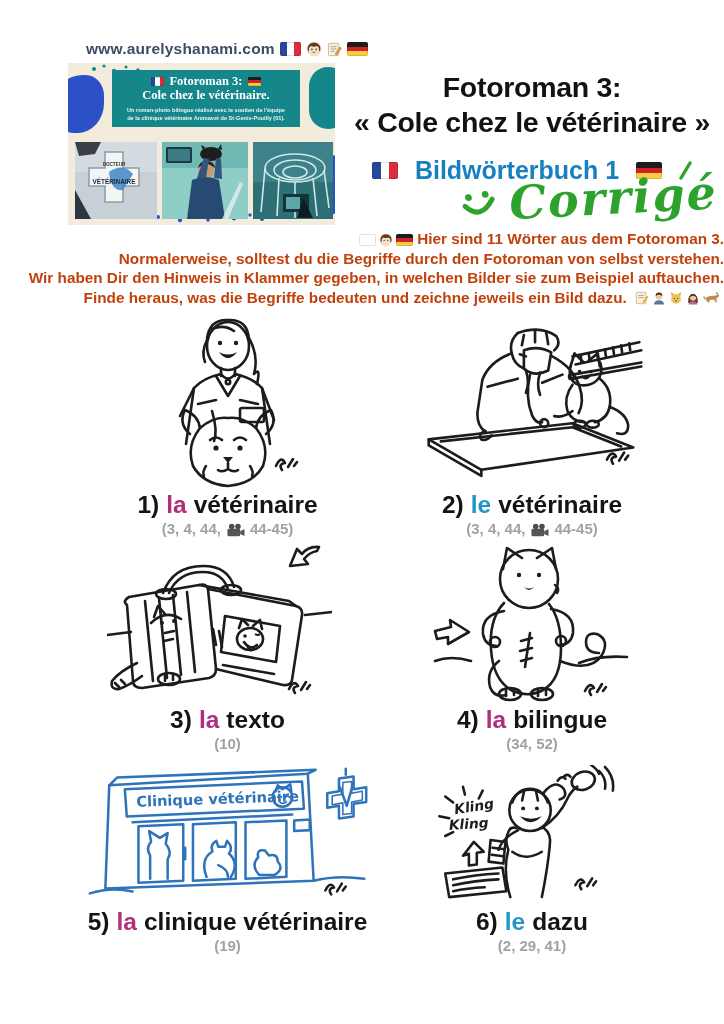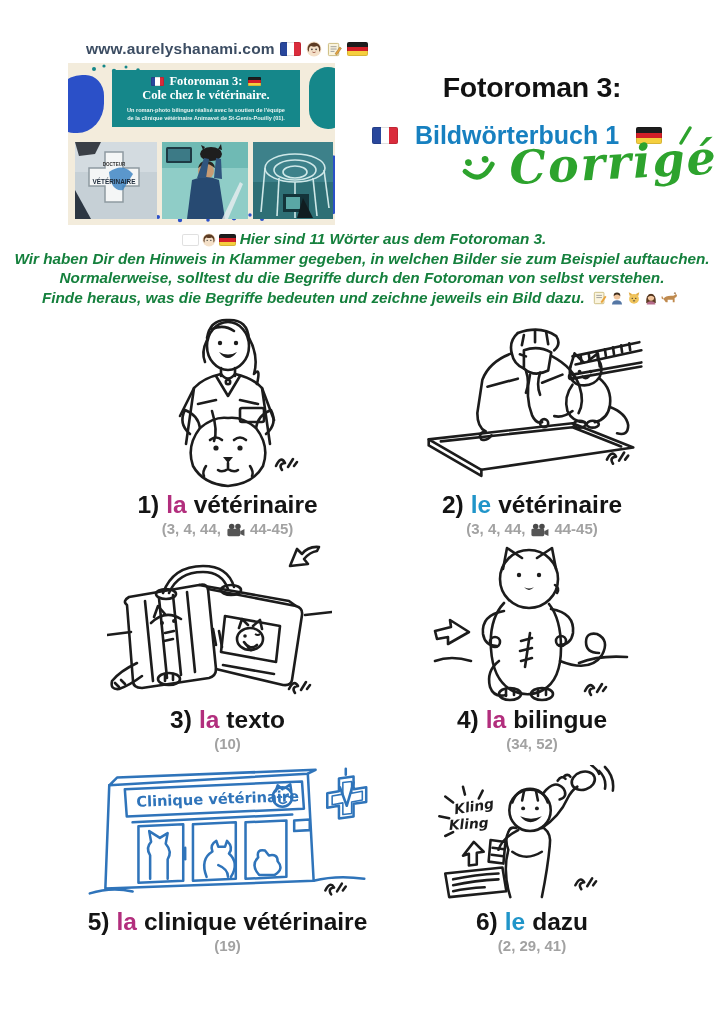--- a/index.html
+++ b/index.html
@@ -34,22 +34,22 @@
   .main-title{font-size:28.5px;font-weight:bold;line-height:1.22;letter-spacing:-.3px;color:#121212;}
   .dict-row{margin-top:16px;display:flex;justify-content:center;align-items:center;gap:17px;}
   .dict-label{color:#1780c0;font-size:25px;font-weight:bold;}
   .flag-lg{width:26px;height:17px;}
   .corrige-row{display:flex;justify-content:flex-end;align-items:center;gap:12px;margin-top:-6px;
                padding-right:0;transform:rotate(-3deg);}
   .corrige-text{font-family:"DejaVu Serif",serif;font-style:italic;font-weight:bold;font-size:46px;
                 color:#2da32d;letter-spacing:2px;line-height:1;}
 
   
-  .instructions{position:absolute;top:229px;left:0;width:724px;text-align:center;
-                font-style:italic;font-weight:600;font-size:15.3px;line-height:19.6px;color:#15803d;}
+  .instructions{position:absolute;top:229px;left:0;width:724px;text-align:right;
+                font-weight:600;font-size:15.3px;line-height:19.6px;color:#c2410c;}
   .instr-line{white-space:nowrap;}
   .inline-ics{display:inline-flex;gap:3px;align-items:center;vertical-align:-2px;margin:0 4px;}
 
   
   .vrow{position:absolute;left:0;width:724px;}
   .r1{top:316px}.r2{top:543px}.r3{top:763px}
   .cell{position:absolute;display:flex;flex-direction:column;align-items:center;}
   .c1{left:55px;width:345px}.c2{left:382px;width:300px}
   .draw{display:flex;align-items:flex-end;justify-content:center;}
   .r1 .draw{height:172px}.r2 .draw{height:160px}.r3 .draw{height:142px}
@@ -174,20 +174,21 @@
         <rect x="30" y="52" width="26" height="18" fill="#14343a"></rect>
         <rect x="33" y="55" width="14" height="12" fill="#5aa7a5"></rect>
         <path d="M50,56 l10,20 h-16 Z" fill="#101d20"></path>
       </svg>
     </div>
   </div>
 
   <div class="title-block">
     <div class="main-title">
       <div>Fotoroman 3:</div>
+      <div>« Cole chez le vétérinaire »</div>
     </div>
     <div class="dict-row">
       <span class="flag flag-lg flag-fr"></span>
       <span class="dict-label">Bildwörterbuch 1</span>
       <span class="flag flag-lg flag-de"></span>
       <svg width="13" height="19">
         <path d="M2,17 L11,2" stroke="#2da32d" stroke-width="3.4" stroke-linecap="round"></path>
       </svg>
     </div>
     <div class="corrige-row">
@@ -208,22 +209,22 @@
         <span class="flag" style="width:17px;height:12px"></span>
         <svg width="14" height="14" viewBox="0 0 16 16">
           <circle cx="8" cy="8" r="7.4" fill="#f4e0c8"></circle>
           <path d="M1.6,9 Q1,2 8,1.4 Q15,2 14.4,9 L13,11 Q13.6,6 11,5 Q8,6.6 5,5 Q2.4,6 3,11 Z" fill="#5d3c24"></path>
           <circle cx="5.9" cy="8.4" r=".8" fill="#333"></circle>
             <circle cx="10.1" cy="8.4" r=".8" fill="#333"></circle>
         </svg>
         <span class="flag flag-de" style="width:17px;height:12px"></span>
       </span><span>Hier sind 11 Wörter aus dem Fotoroman 3.</span>
     </div>
+    <div class="instr-line">Normalerweise, solltest du die Begriffe durch den Fotoroman von selbst verstehen.</div>
     <div class="instr-line">Wir haben Dir den Hinweis in Klammer gegeben, in welchen Bilder sie zum Beispiel auftauchen.</div>
-    <div class="instr-line">Normalerweise, solltest du die Begriffe durch den Fotoroman von selbst verstehen.</div>
     <div class="instr-line">
       <span>Finde heraus, was die Begriffe bedeuten und zeichne jeweils ein Bild dazu.</span>
       <span class="inline-ics">
         <svg width="14" height="14" viewBox="0 0 16 16">
           <rect x="1.5" y="1.5" width="11" height="13" rx="1" fill="#faf4de" stroke="#c9b97a"></rect>
           <line x1="3.8" y1="5" x2="10.2" y2="5" stroke="#9a9a9a"></line>
             <line x1="3.8" y1="7.5" x2="10.2" y2="7.5" stroke="#9a9a9a"></line>
           <path d="M8.6,12.6 L13.6,5.4 L15.4,6.7 L10.4,13.9 Z" fill="#e8a33d"></path>
         </svg>
         <svg width="14" height="14" viewBox="0 0 16 16">

